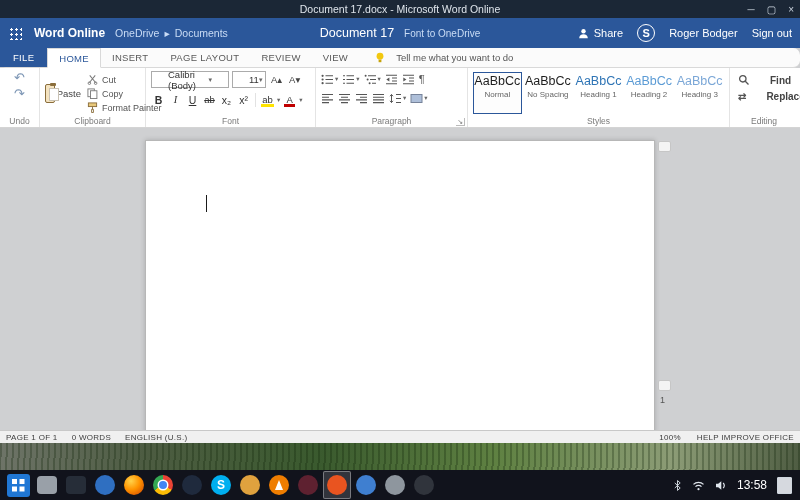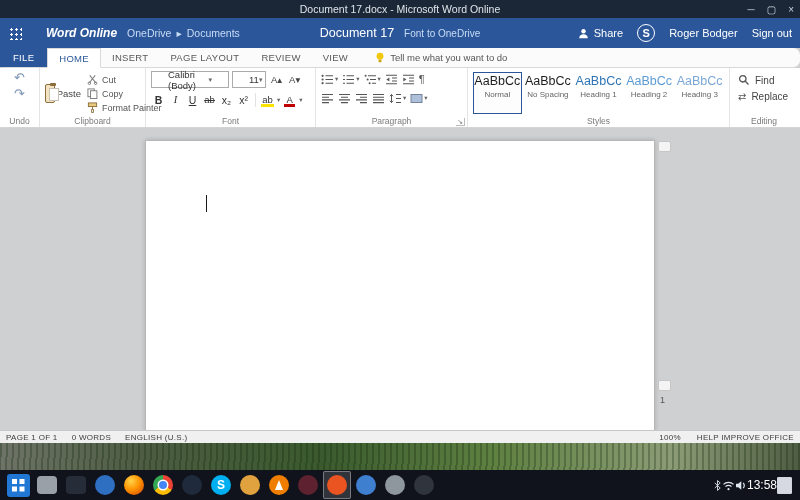--- a/index.html
+++ b/index.html
@@ -11,36 +11,36 @@
     display:flex; align-items:center; justify-content:center; position:relative; flex:0 0 18px; }
   .titlebar .win-controls { position:absolute; right:6px; top:0; height:18px; display:flex; gap:12px; align-items:center; }
   .titlebar .win-controls span { font-size:10px; color:#c9d2dc; cursor:default; }
 
   
   .app-header { height:30px; background:#2b579a; color:#fff; display:flex; align-items:center; position:relative; flex:0 0 30px; }
   .waffle-btn { width:30px; height:30px; display:flex; align-items:center; justify-content:center; }
   .waffle { width:13px; height:13px;
     background-image:radial-gradient(#fff 1.1px, rgba(0,0,0,0) 1.25px);
     background-size:5px 5px; }
-  .app-name { font-size:12px; font-weight:bold; margin:0 10px 0 16px;font-style:italic; }
+  .app-name { font-size:12px; font-weight:bold; margin:0 10px 0 4px; }
   .breadcrumb { font-size:10.5px; color:#c9dcf5; display:flex; gap:5px; align-items:center; }
   .center-title { position:absolute; left:50%; transform:translateX(-50%); display:flex; align-items:baseline; gap:10px; white-space:nowrap; }
   .center-title .doc-title { font-size:12.5px; }
   .center-title .saved { font-size:10px; color:#c9dcf5; }
   .header-right { position:absolute; right:8px; display:flex; align-items:center; gap:14px; font-size:11px; }
   .share-btn { display:flex; align-items:center; gap:5px; }
   .skype-btn { width:18px; height:18px; border:1.4px solid #fff; border-radius:50%;
     display:flex; align-items:center; justify-content:center; font-size:11px; font-weight:bold; color:#fff; }
 
   
   .tab-row { height:20px; background:#fbfbfb; display:flex; align-items:stretch; border-bottom:1px solid #d9d9d9; flex:0 0 20px; font-size:9.5px;border-radius:7px; }
   .tab { display:flex; align-items:center; padding:0 11px; color:#595959; letter-spacing:.3px; cursor:default; }
   .tab.file { background:#2b579a; color:#fff; padding:0 13px; }
   .tab.active { background:#fff; color:#2b579a; border:1px solid #d9d9d9; border-bottom:1px solid #fff; margin-bottom:-1px; position:relative; z-index:2; }
-  .tellme { display:flex; align-items:center; gap:5px; margin-left:16px; color:#555; }
+  .tellme { display:flex; align-items:center; gap:11px; margin-left:16px; color:#555; }
 
   
   .ribbon { height:60px; background:#fff; border-bottom:1px solid #d4d4d4; display:flex; flex:0 0 60px; }
   .grp { position:relative; border-right:1px solid #e4e4e4; padding:3px 5px 13px; }
   .glabel { position:absolute; bottom:1px; left:0; right:0; text-align:center; font-size:8.5px; color:#7a7a7a; }
 
   .grp-undo { width:40px; display:flex; flex-direction:column; align-items:center; gap:2px; }
   .undo-btn { font-size:13px; color:#7d96b5; line-height:14px; width:18px; text-align:center; }
 
   .grp-clip { width:106px; display:flex; gap:6px; }
@@ -82,21 +82,21 @@
   .grp-styles { width:262px; display:flex; gap:2px; padding-top:4px; }
   .style-card { width:49px; text-align:center; border:1px solid transparent; padding-top:1px; }
   .style-card.selected { border-color:#2b579a; background:#fdfdfd; }
   .style-card .sample { font-size:12.5px; line-height:15px; color:#1e1e1e; white-space:nowrap; }
   .style-card.h1 .sample { color:#2e74b5; }
   .style-card.h2 .sample { color:#5b9bd5; }
   .style-card.h3 .sample { color:#7ba7d7; }
   .style-card .sname { font-size:8px; color:#666; margin-top:1px; white-space:nowrap; }
 
   .grp-edit { width:68px; border-right:none; display:flex; flex-direction:column; gap:5px; padding-top:6px; padding-left:8px; }
-  .edit-row { display:flex; align-items:center; gap:5px; font-size:10px; color:#444; }
+  .edit-row { display:flex; align-items:center; gap:20px; font-size:10px; color:#444;font-weight:bold; }
   .repl-ic { font-size:10px; color:#555; }
 
   
   .doc-area { flex:1 1 auto; position:relative; background:#cfd0d2; overflow:hidden; }
   .page { position:absolute; left:145px; top:12px; width:510px; bottom:-4px; background:#fff;
     border:1px solid #b7b7b7; box-shadow:0 0 5px rgba(0,0,0,.18); }
   .caret-line { position:absolute; left:60px; top:54px; width:1.3px; height:17px; background:#1a1a1a; animation:blink 1s step-end infinite; }
   @keyframes blink { 0%,49%{opacity:1} 50%,100%{opacity:0} }
   .scroll-btn { position:absolute; left:658px; width:13px; height:11px; background:#f4f4f4; border:1px solid #c6c6c6; border-radius:2px; }
   .scroll-top { top:13px; }
@@ -131,21 +131,21 @@
   .a-chrome{background:conic-gradient(#ea4335 0 33%, #fbbc05 0 66%, #34a853 0 100%); position:relative;}
   .a-chrome::after{content:""; position:absolute; left:6px; top:6px; width:8px; height:8px; border-radius:50%;
     background:#4285f4; box-shadow:0 0 0 1.5px #fff;}
   .a-navy{background:#1f2a3d;} .a-skype{background:#00aff0; display:flex;align-items:center;justify-content:center;
     color:#fff; font-weight:bold; font-size:12px;}
   .a-amber{background:#e0a23e;} .a-vlc{background:#ef7d00; position:relative;}
   .a-vlc::after{content:""; position:absolute; left:6px; top:5px; width:0; height:0;
     border-left:4px solid transparent; border-right:4px solid transparent; border-bottom:10px solid #fff;}
   .a-dred{background:#5e2130;} .a-ubuntu{background:#e95420;}
   .a-blue2{background:#3f7fd0;} .a-gray{background:#8e969e;} .a-dark{background:#30343c;}
-  .tray { margin-left:auto; display:flex; align-items:center; padding-right:4px; }
+  .tray { margin-left:auto; display:flex; align-items:center; gap:10px; padding-right:4px; }
   .tray svg { display:block; }
   .clock { color:#fff; font-size:12px; }
   .show-desktop { width:15px; height:17px; border:1px solid #cfd6de; background:rgba(236,240,245,.9); border-radius:1px; }
 
   .pic { display:block; }
 </style>
 </head>
 <body>
 
 <div class="titlebar">

